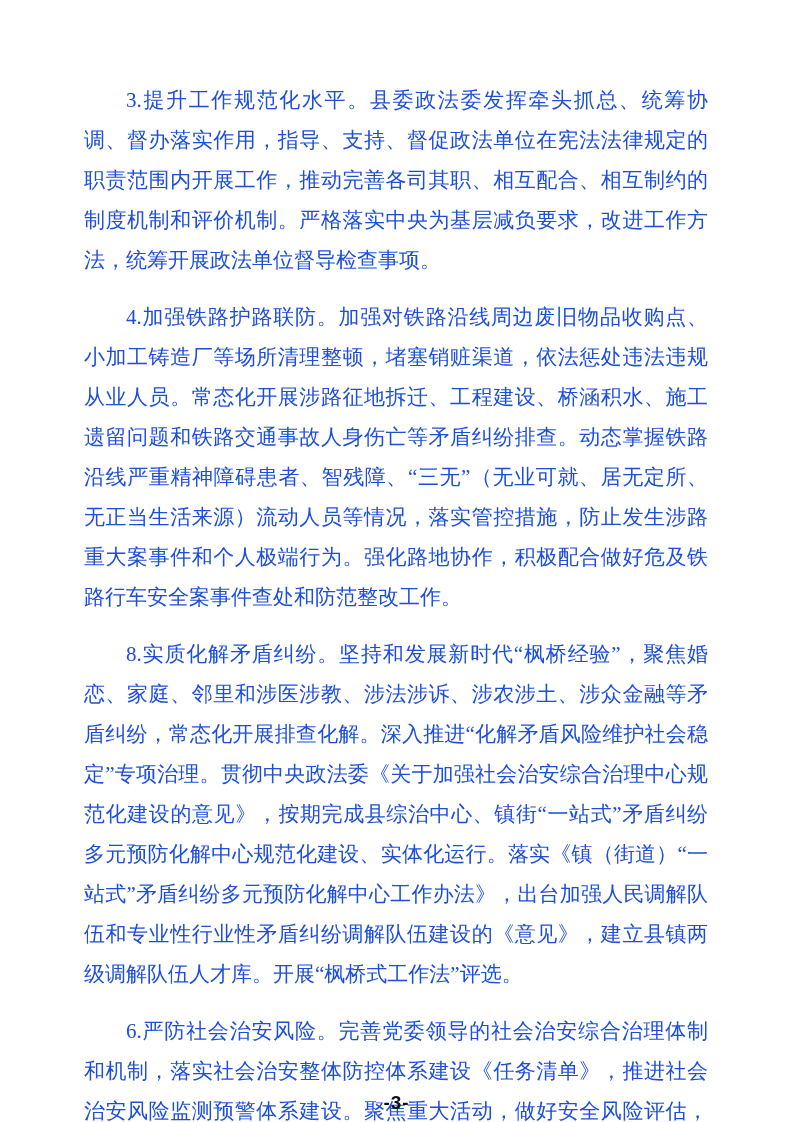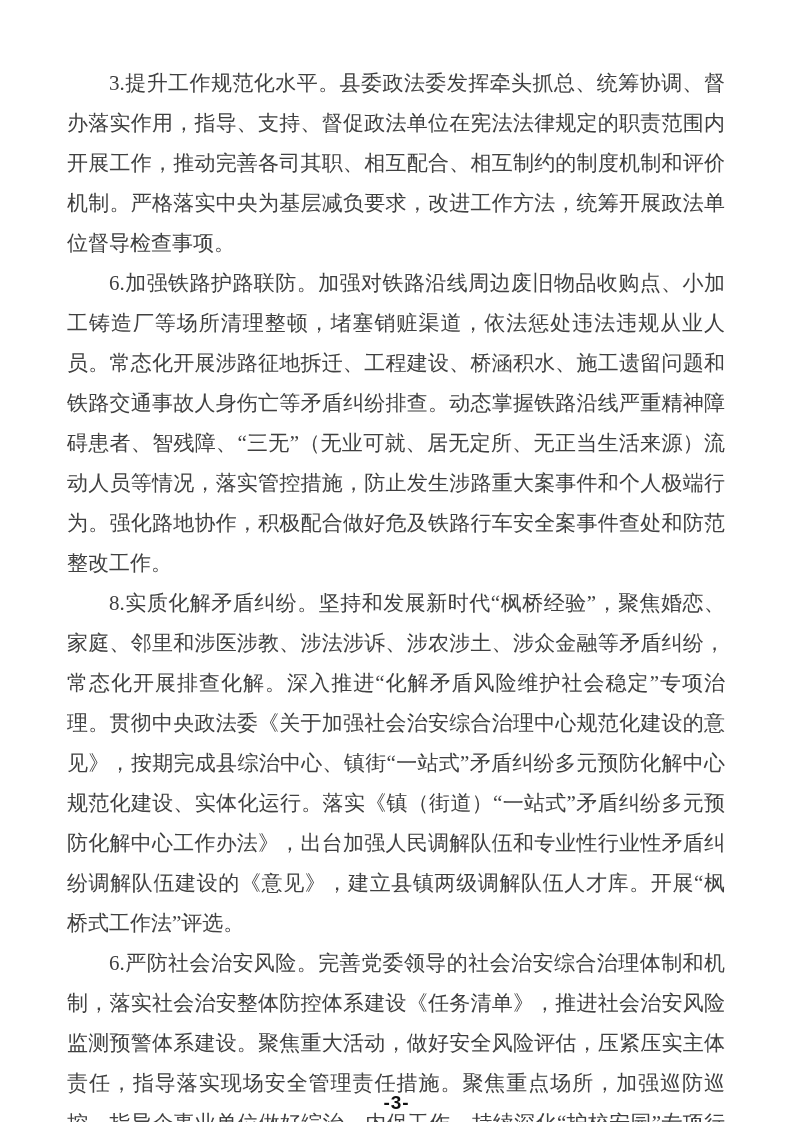--- a/index.html
+++ b/index.html
@@ -15,25 +15,25 @@
   }
   .page {
     position: relative;
     box-sizing: border-box;
     width: 793px;
     height: 1122px;
     background: #ffffff;
     padding: 63px 68px 0 67px;
   }
   .body-text p {
-    margin: 0;
+    margin: 17px;
     padding: 0;
     font-size: 21px;
     line-height: 40px;
-    color: #404040;
+    color: #1d4ed8;
     text-align: justify;
     text-indent: 2em;
     word-break: break-all;
     font-family: "Liberation Serif", "DejaVu Serif", serif;
   }
   .page-number {
     position: absolute;
     bottom: 8px;
     left: 0;
     width: 100%;
@@ -44,18 +44,18 @@
     font-family: "Liberation Sans", "DejaVu Sans", sans-serif;
     letter-spacing: 1px;
   }
 </style>
 </head>
 <body>
 
 <div class="page">
   <div class="body-text">
     <p>3.提升工作规范化水平。县委政法委发挥牵头抓总、统筹协调、督办落实作用，指导、支持、督促政法单位在宪法法律规定的职责范围内开展工作，推动完善各司其职、相互配合、相互制约的制度机制和评价机制。严格落实中央为基层减负要求，改进工作方法，统筹开展政法单位督导检查事项。</p>
-    <p>6.加强铁路护路联防。加强对铁路沿线周边废旧物品收购点、小加工铸造厂等场所清理整顿，堵塞销赃渠道，依法惩处违法违规从业人员。常态化开展涉路征地拆迁、工程建设、桥涵积水、施工遗留问题和铁路交通事故人身伤亡等矛盾纠纷排查。动态掌握铁路沿线严重精神障碍患者、智残障、“三无”（无业可就、居无定所、无正当生活来源）流动人员等情况，落实管控措施，防止发生涉路重大案事件和个人极端行为。强化路地协作，积极配合做好危及铁路行车安全案事件查处和防范整改工作。</p>
+    <p>4.加强铁路护路联防。加强对铁路沿线周边废旧物品收购点、小加工铸造厂等场所清理整顿，堵塞销赃渠道，依法惩处违法违规从业人员。常态化开展涉路征地拆迁、工程建设、桥涵积水、施工遗留问题和铁路交通事故人身伤亡等矛盾纠纷排查。动态掌握铁路沿线严重精神障碍患者、智残障、“三无”（无业可就、居无定所、无正当生活来源）流动人员等情况，落实管控措施，防止发生涉路重大案事件和个人极端行为。强化路地协作，积极配合做好危及铁路行车安全案事件查处和防范整改工作。</p>
     <p>8.实质化解矛盾纠纷。坚持和发展新时代“枫桥经验”，聚焦婚恋、家庭、邻里和涉医涉教、涉法涉诉、涉农涉土、涉众金融等矛盾纠纷，常态化开展排查化解。深入推进“化解矛盾风险维护社会稳定”专项治理。贯彻中央政法委《关于加强社会治安综合治理中心规范化建设的意见》，按期完成县综治中心、镇街“一站式”矛盾纠纷多元预防化解中心规范化建设、实体化运行。落实《镇（街道）“一站式”矛盾纠纷多元预防化解中心工作办法》，出台加强人民调解队伍和专业性行业性矛盾纠纷调解队伍建设的《意见》，建立县镇两级调解队伍人才库。开展“枫桥式工作法”评选。</p>
     <p>6.严防社会治安风险。完善党委领导的社会治安综合治理体制和机制，落实社会治安整体防控体系建设《任务清单》，推进社会治安风险监测预警体系建设。聚焦重大活动，做好安全风险评估，压紧压实主体责任，指导落实现场安全管理责任措施。聚焦重点场所，加强巡防巡控，指导企事业单位做好综治、内保工作。持续深化“护校安园”专项行动，常态化开展校</p>
   </div>
   <div class="page-number">-3-</div>
 </div>
 
 </body></html>

